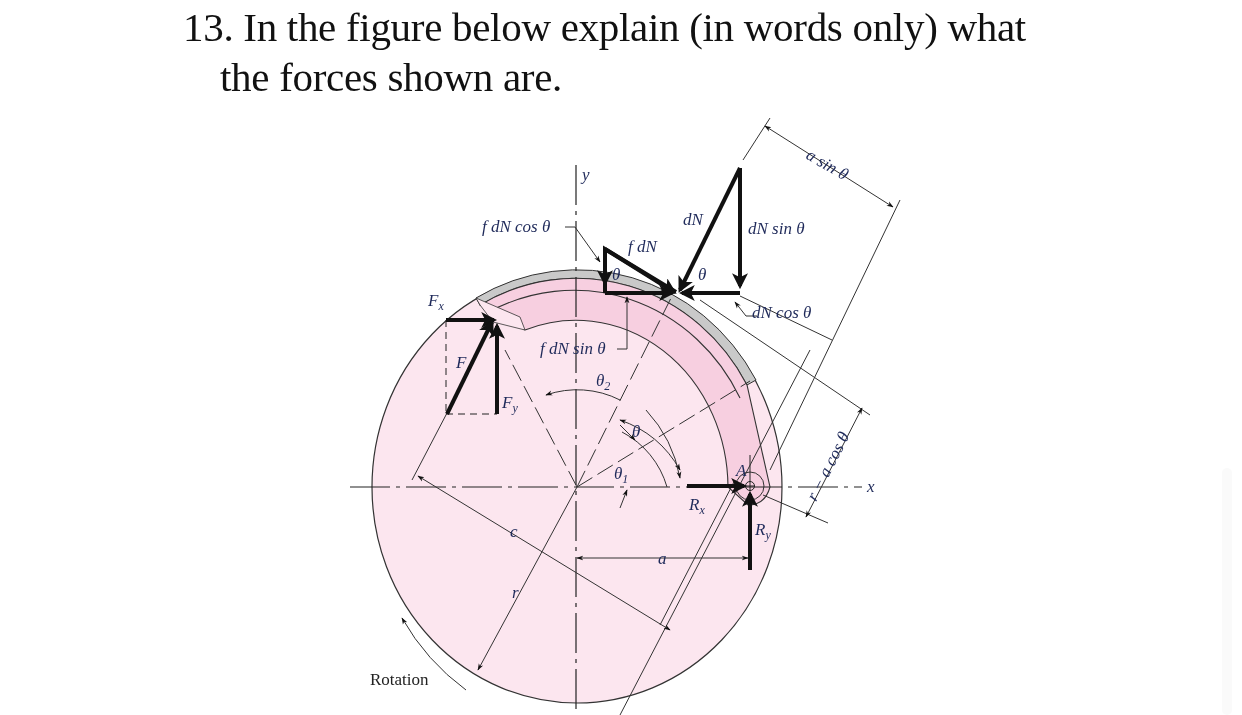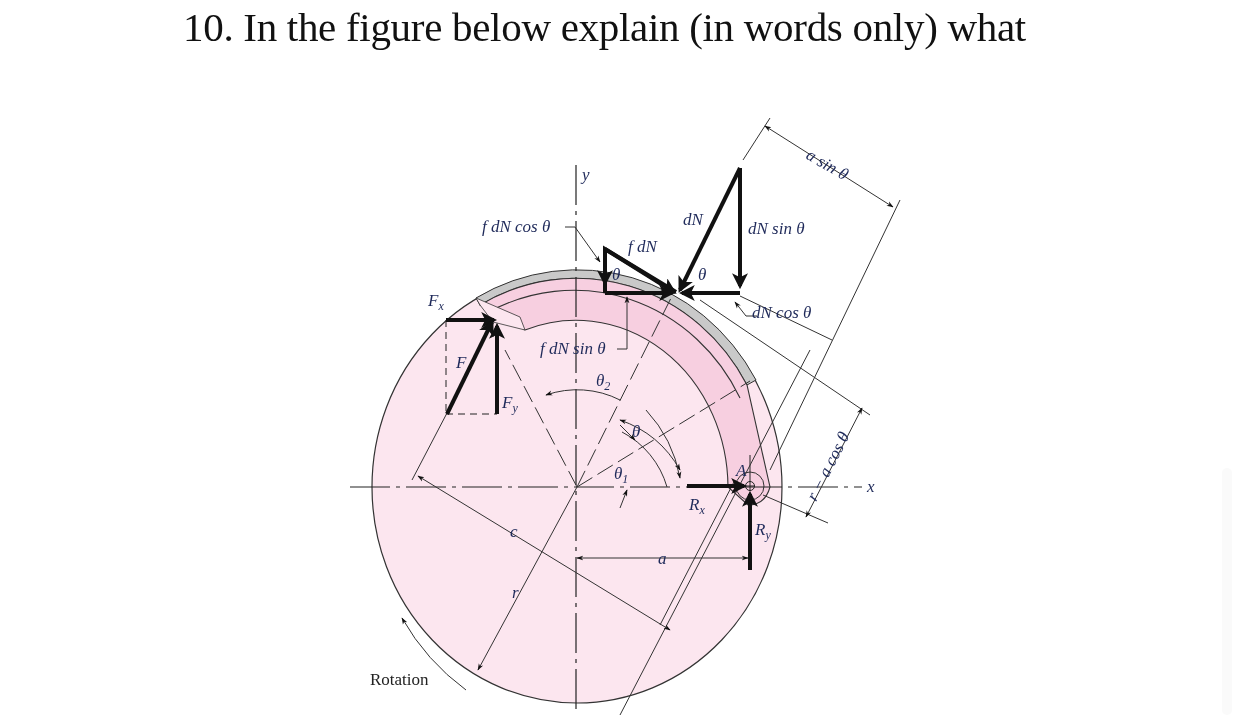--- a/index.html
+++ b/index.html
@@ -8,22 +8,23 @@
   .question .line2 { display: block; padding-left: 37px; }
   .figure { position: absolute; left: 0; top: 0; width: 1242px; height: 715px; }
   .lbl { font-family: "Liberation Serif", serif; font-style: italic; fill: #1f2a5a; font-size: 17px; }
   .rot { font-family: "Liberation Serif", serif; fill: #222; font-size: 17px; }
   .scrollbar { position: absolute; right: 10px; top: 468px; width: 10px; height: 247px; background: #fafafa; border-radius: 5px; }
 </style>
 </head>
 <body>
 
 <div class="question">
-  <span>10.</span>
+  <span>13.</span>
   <span>In the figure below explain (in words only) what</span>
+  <span class="line2">the forces shown are.</span>
 </div>
 
 <svg class="figure" viewBox="0 0 1242 715" xmlns="http://www.w3.org/2000/svg">
   <defs>
     <marker id="ah" viewBox="0 0 10 10" refX="9" refY="5" markerWidth="9" markerHeight="9" orient="auto-start-reverse">
       <path d="M0,1.5 L10,5 L0,8.5 L3,5 Z" fill="#111"></path>
     </marker>
     <marker id="ahs" viewBox="0 0 10 10" refX="9" refY="5" markerWidth="7" markerHeight="7" orient="auto-start-reverse">
       <path d="M0,1.5 L10,5 L0,8.5 L3,5 Z" fill="#111"></path>
     </marker>

